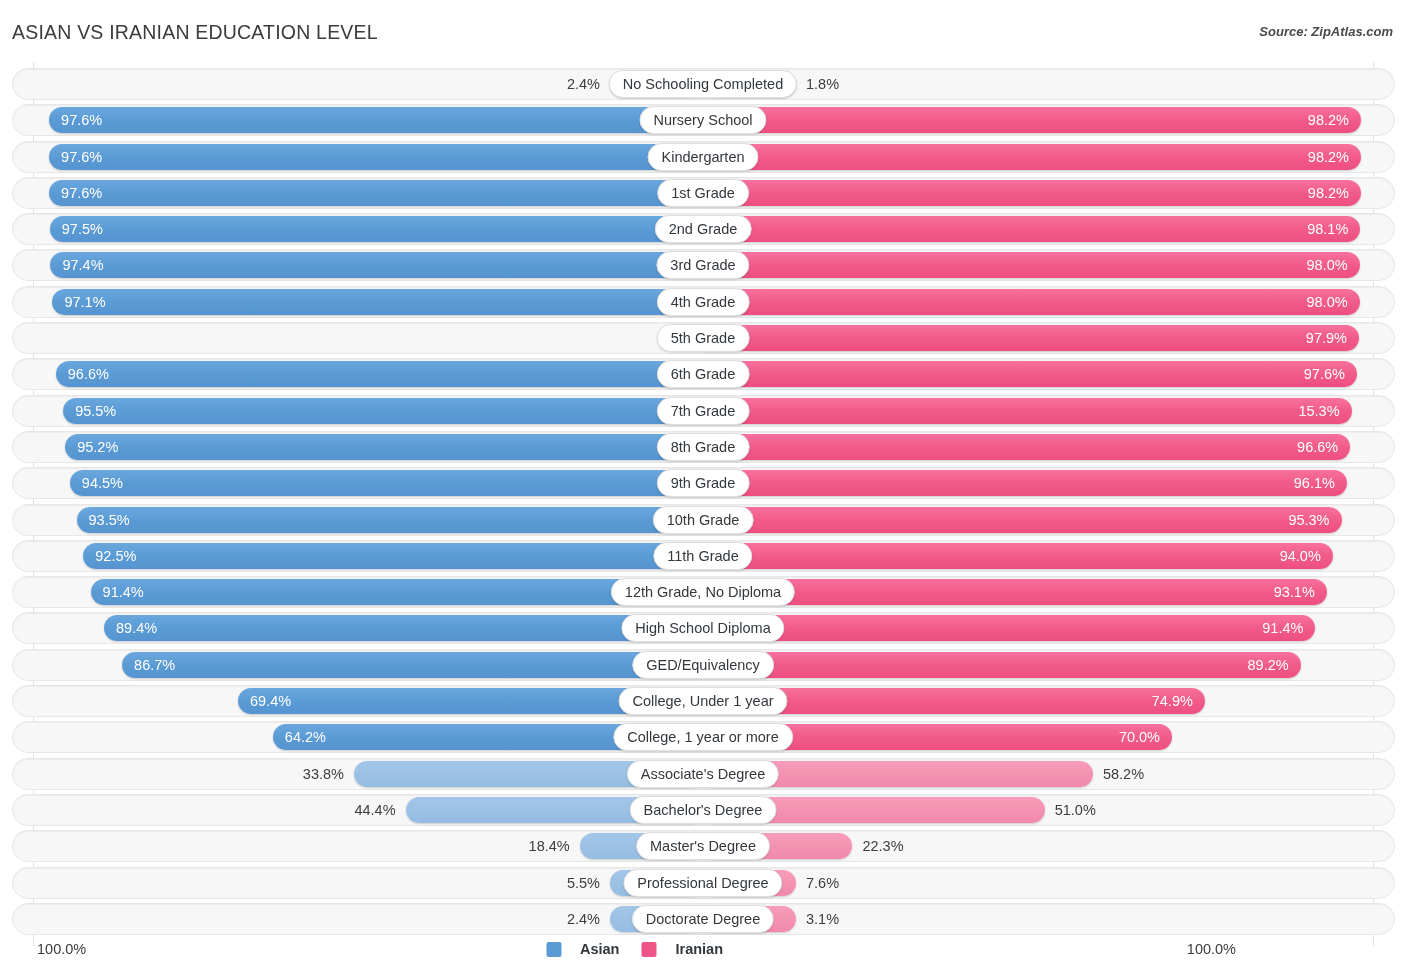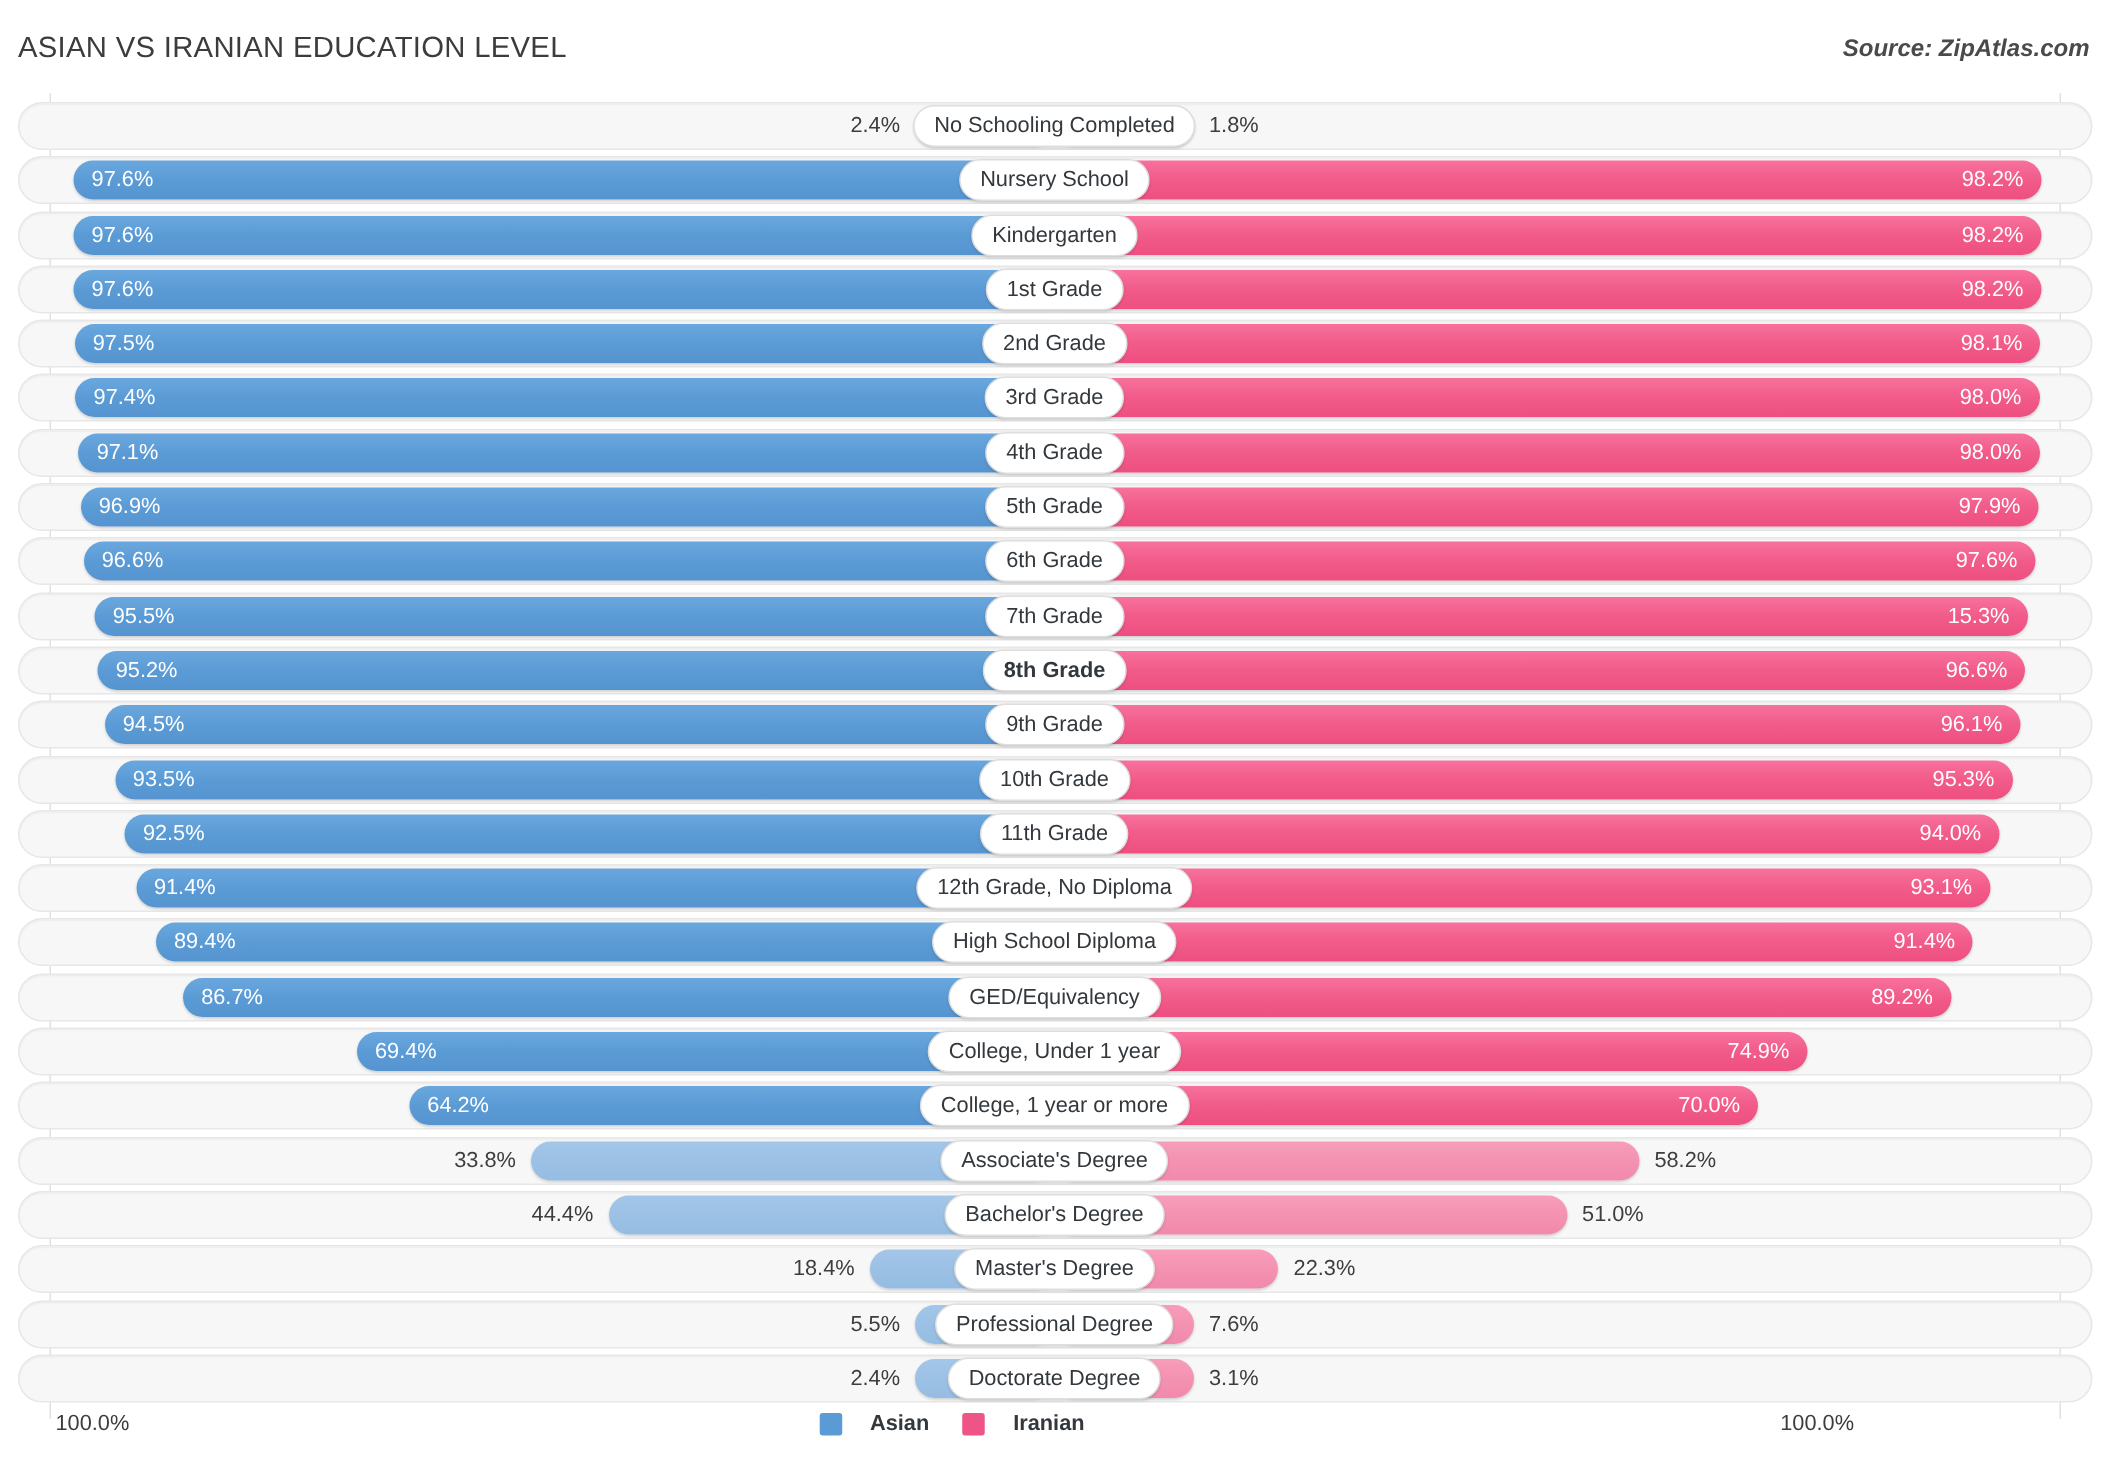--- a/index.html
+++ b/index.html
@@ -13,21 +13,21 @@
 
   
   .title {
     position: absolute; left: 12px; top: 21px;
     font-size: 19.5px; letter-spacing: .2px;
     color: #3c3c3c; font-weight: 400;
     white-space: nowrap;
   }
   .source {
     position: absolute; right: 13px; top: 24px;
-    font-size: 16px; font-style: italic; font-weight: bold;
+    font-size: 13px; font-style: italic; font-weight: bold;
     color: #4a4a4a; white-space: nowrap;
   }
 
   
   .gridline {
     position: absolute; top: 62px; width: 1px; height: 884px;
     background: #e3e1dd;
   }
   .grid-left  { left: 33px; }
   .grid-right { left: 1373px; }
@@ -212,24 +212,20 @@
           <div class="val val-in-left" style="left: 31.43px;">97.1%</div>
         </div>
         <div class="half half-right">
           <div class="bar bar-right" title="4th Grade — Iranian 98.0%" style="width: 656.6px;"></div>
           <div class="val val-in-right" style="right: 25.4px;">98.0%</div>
         </div>
         <div class="pill" style="left: 703px; transform: translateX(-50%);">4th Grade</div>
       </div>
       <div class="row">
         <div class="track"></div>
-        <div class="half half-left">
-          <div class="bar bar-left" title="5th Grade — Asian 96.9%" style="width: 649.23px;"></div>
-          <div class="val val-in-left" style="left: 32.77px;">96.9%</div>
-        </div>
         <div class="half half-right">
           <div class="bar bar-right" title="5th Grade — Iranian 97.9%" style="width: 655.93px;"></div>
           <div class="val val-in-right" style="right: 26.07px;">97.9%</div>
         </div>
         <div class="pill" style="left: 703px; transform: translateX(-50%);">5th Grade</div>
       </div>
       <div class="row">
         <div class="track"></div>
         <div class="half half-left">
           <div class="bar bar-left" title="6th Grade — Asian 96.6%" style="width: 647.22px;"></div>
@@ -256,21 +252,21 @@
       <div class="row">
         <div class="track"></div>
         <div class="half half-left">
           <div class="bar bar-left" title="8th Grade — Asian 95.2%" style="width: 637.84px;"></div>
           <div class="val val-in-left" style="left: 44.16px;">95.2%</div>
         </div>
         <div class="half half-right">
           <div class="bar bar-right" title="8th Grade — Iranian 96.6%" style="width: 647.22px;"></div>
           <div class="val val-in-right" style="right: 34.78px;">96.6%</div>
         </div>
-        <div class="pill" style="left: 703px; transform: translateX(-50%); font-weight: bold;">8th Grade</div>
+        <div class="pill" style="left: 703px; transform: translateX(-50%);">8th Grade</div>
       </div>
       <div class="row">
         <div class="track"></div>
         <div class="half half-left">
           <div class="bar bar-left" title="9th Grade — Asian 94.5%" style="width: 633.15px;"></div>
           <div class="val val-in-left" style="left: 48.85px;">94.5%</div>
         </div>
         <div class="half half-right">
           <div class="bar bar-right" title="9th Grade — Iranian 96.1%" style="width: 643.87px;"></div>
           <div class="val val-in-right" style="right: 38.13px;">96.1%</div>

